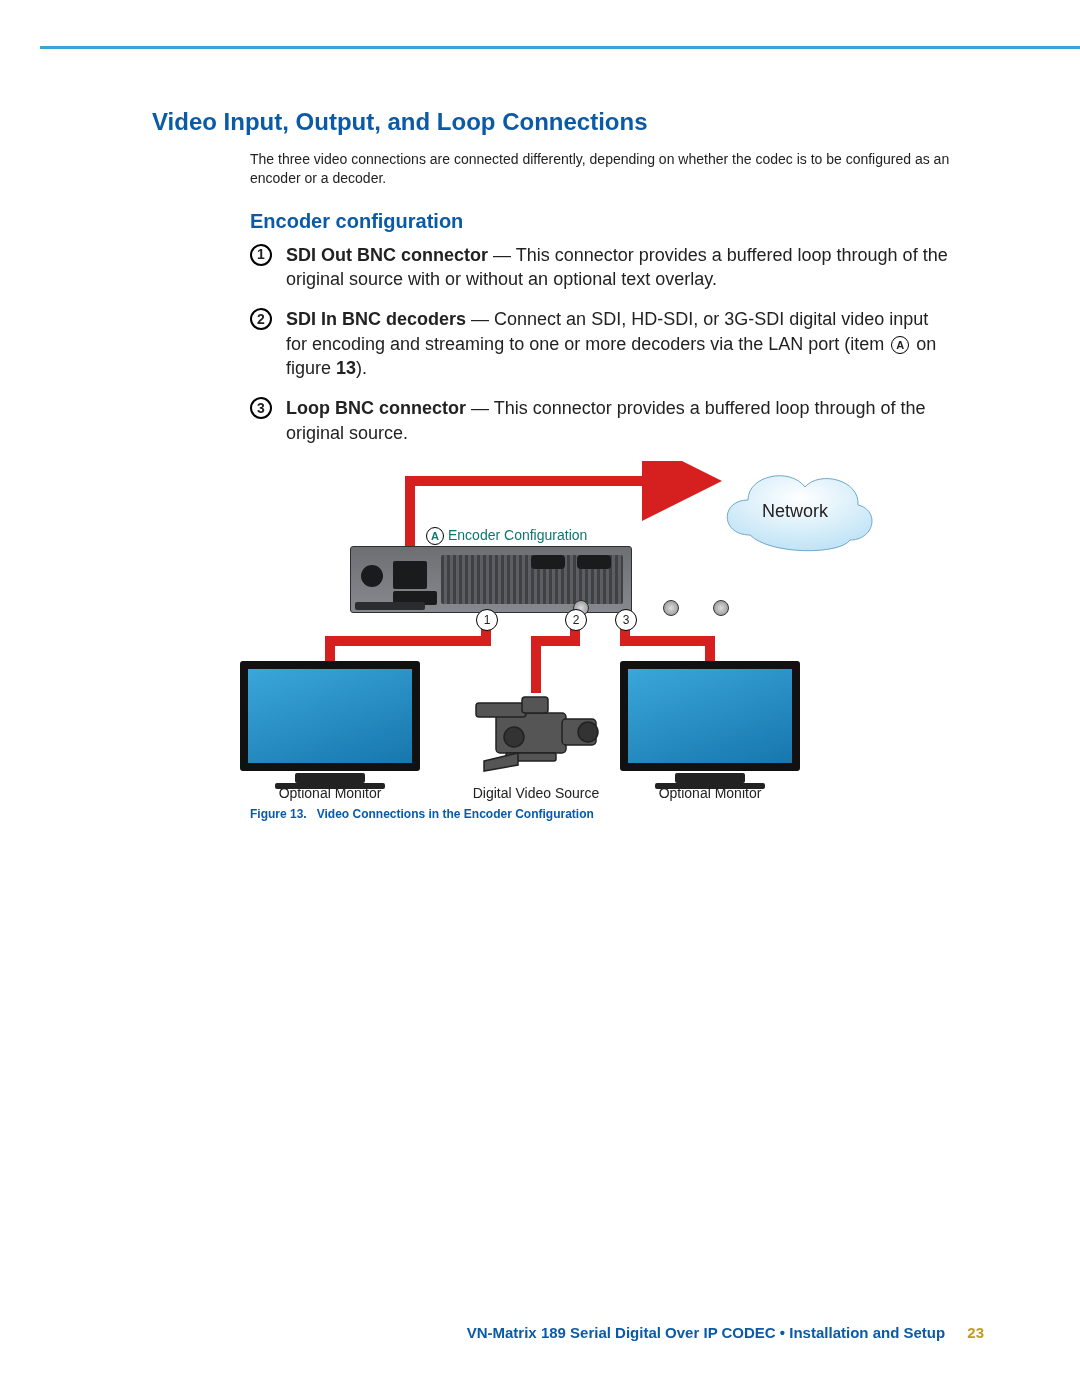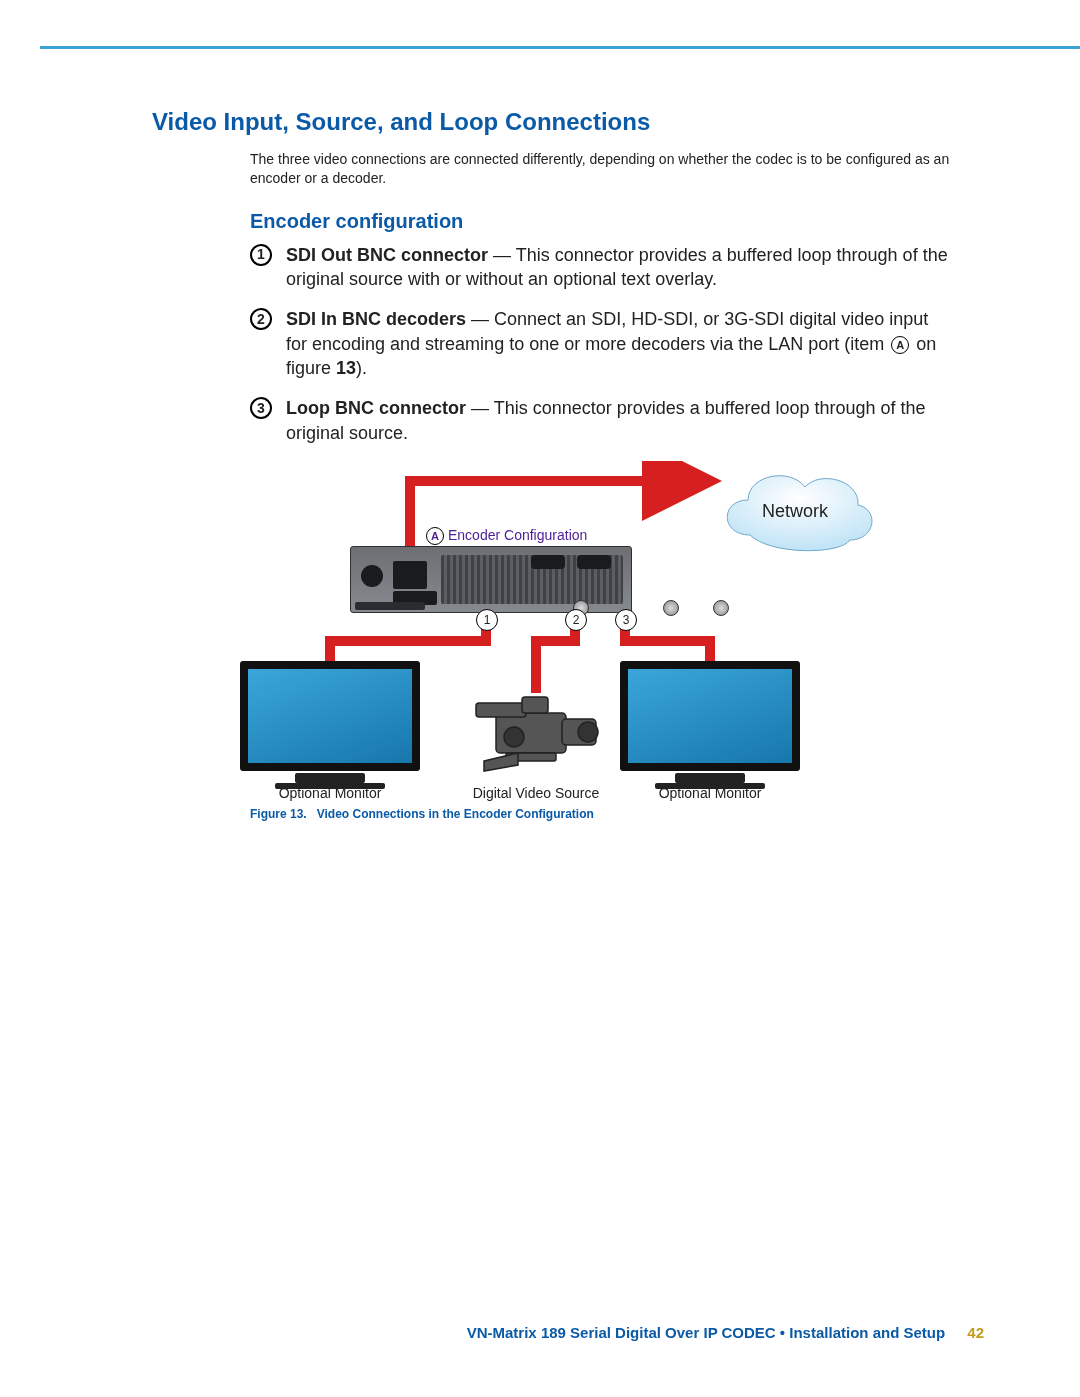--- a/index.html
+++ b/index.html
@@ -34,21 +34,21 @@
   .device .sfp{left:42px;top:44px;width:44px;height:14px}
   .device .db9{width:34px;height:14px;top:8px;border-radius:4px}
   .device .d1{left:180px}
   .device .d2{left:226px}
   .device .bnc{position:absolute;bottom:-4px;width:14px;height:14px;border-radius:50%;background:radial-gradient(#ddd,#888);border:1px solid #333}
   .device .b1{left:222px}
   .device .b2{left:312px}
   .device .b3{left:362px}
   .device::after{content:"";position:absolute;left:4px;bottom:2px;width:70px;height:8px;background:#2b2c2f;border-radius:2px}
   
-  .enclabel{position:absolute;left:174px;top:66px;font-size:14px;color:#4c1d95}
+  .enclabel{position:absolute;left:174px;top:66px;font-size:14px;color:#0f766e}
   .enclabel .circ.sm{margin-right:4px}
   
   .callout{position:absolute;top:148px;width:20px;height:20px;border:1.5px solid #000;border-radius:50%;font-size:12px;display:flex;align-items:center;justify-content:center;background:#fff}
   .c1{left:226px}
   .c2{left:315px}
   .c3{left:365px}
   
   .wires{position:absolute;left:0;top:0;width:620px;height:340px;pointer-events:none}
   
   .monitor{position:absolute;width:180px}
@@ -70,21 +70,21 @@
   .footer .ft{color:#0a5aa7;font-weight:700}
   .footer .pg{color:#c49b1f;font-weight:700;margin-left:18px}
 </style>
 </head>
 <body>
 
 <div class="page">
   <div class="topbar"></div>
 
   <div class="content">
-    <h1 class="blue">Video Input, Source, and Loop Connections</h1>
+    <h1 class="blue">Video Input, Output, and Loop Connections</h1>
     <p class="bodytext">The three video connections are connected differently, depending on whether the codec is to be configured as an encoder or a decoder.</p>
 
     <h2 class="blue" style="margin-left:98px">Encoder configuration</h2>
 
     <div class="items">
       <div class="item">
         <span class="circ">1</span>
         <b>SDI Out BNC connector</b><span> — </span><span>This connector provides a buffered loop through of the original source with or without an optional text overlay.</span>
       </div>
       <div class="item">
@@ -187,15 +187,15 @@
       <div class="figcap">
         <span class="fno">Figure 13.</span>
         &nbsp;
         <span class="ftit">Video Connections in the Encoder Configuration</span>
       </div>
     </div>
   </div>
 
   <div class="footer">
     <span class="ft">VN-Matrix 189 Serial Digital Over IP CODEC • Installation and Setup</span>
-    <span class="pg">42</span>
+    <span class="pg">23</span>
   </div>
 </div>
 
 </body></html>

